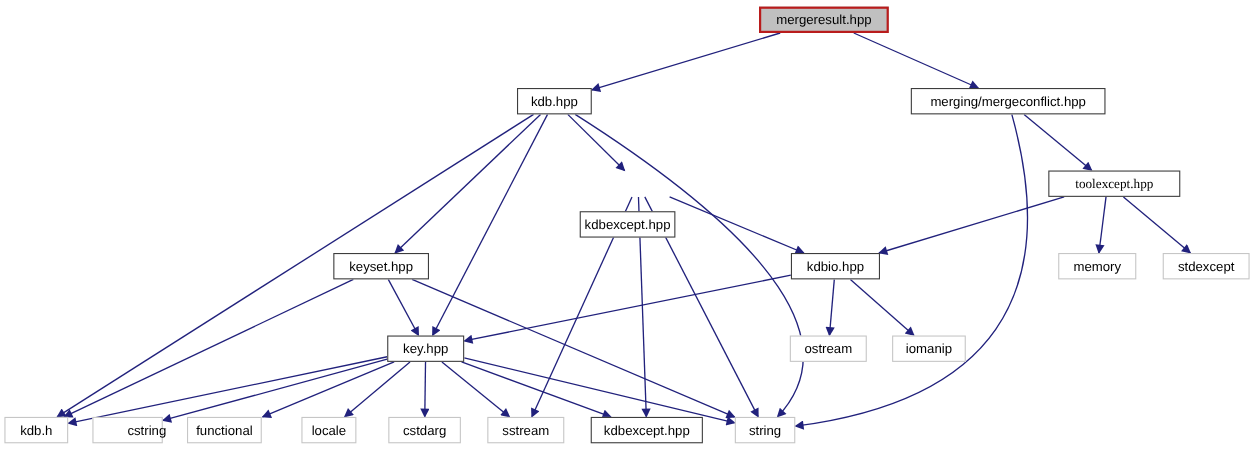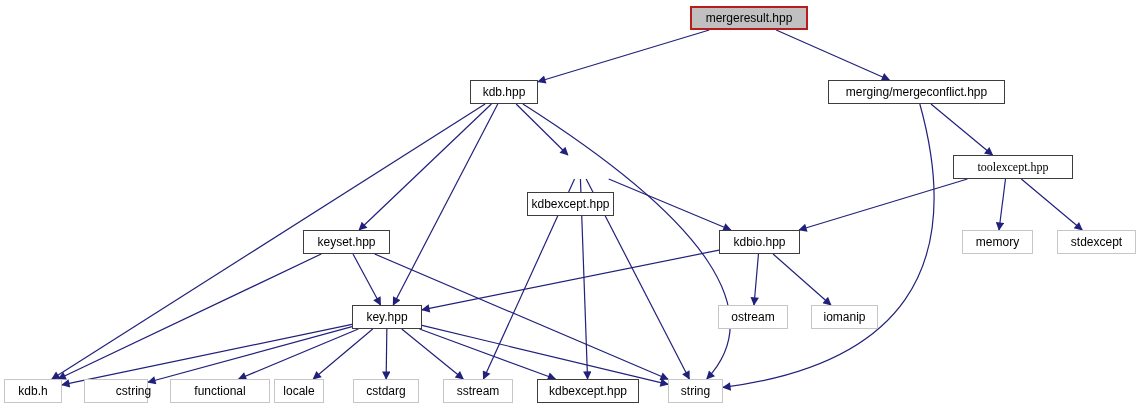--- a/index.html
+++ b/index.html
@@ -101,19 +101,19 @@
     <div class="node internal" style="left: 953px; top: 155px; width: 120px; height: 24px; font-family: Liberation Serif, serif;">toolexcept.hpp</div>
     <div class="node internal" style="left: 303px; top: 230px; width: 87px; height: 24px;">keyset.hpp</div>
     <div class="node internal" style="left: 719px; top: 230px; width: 81px; height: 24px;">kdbio.hpp</div>
     <div class="node system" style="left: 962px; top: 230px; width: 71px; height: 24px;">memory</div>
     <div class="node system" style="left: 1057px; top: 230px; width: 79px; height: 24px;">stdexcept</div>
     <div class="node internal" style="left: 352px; top: 305px; width: 70px; height: 24px;">key.hpp</div>
     <div class="node system" style="left: 718px; top: 305px; width: 70px; height: 24px;">ostream</div>
     <div class="node system" style="left: 811px; top: 305px; width: 67px; height: 24px;">iomanip</div>
     <div class="node system" style="left: 4px; top: 379px; width: 58px; height: 24px;">kdb.h</div>
     <div class="node system" style="left: 84px; top: 379px; width: 64px; height: 24px; padding-left: 35px;">cstring</div>
-    <div class="node system" style="left: 170px; top: 379px; width: 100px; height: 24px;">functional</div>
+    <div class="node system" style="left: 170px; top: 379px; width: 68px; height: 24px;">functional</div>
     <div class="node system" style="left: 274px; top: 379px; width: 50px; height: 24px;">locale</div>
     <div class="node system" style="left: 353px; top: 379px; width: 66px; height: 24px;">cstdarg</div>
     <div class="node system" style="left: 443px; top: 379px; width: 70px; height: 24px;">sstream</div>
     <div class="node internal" style="left: 537px; top: 379px; width: 102px; height: 24px;">kdbexcept.hpp</div>
     <div class="node system" style="left: 668px; top: 379px; width: 55px; height: 24px;">string</div>
   </div>
 
 </body></html>

